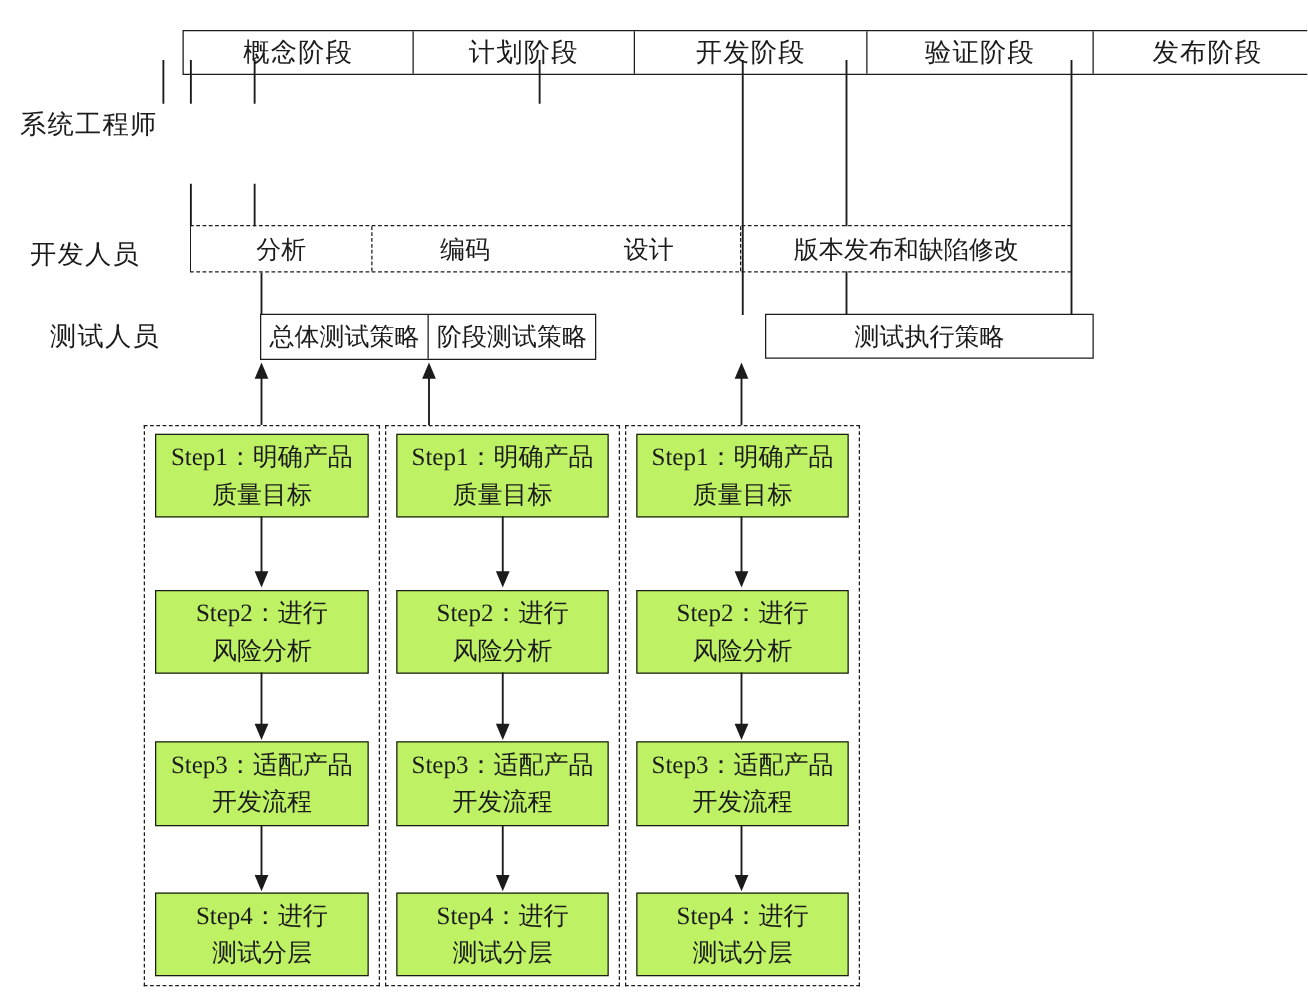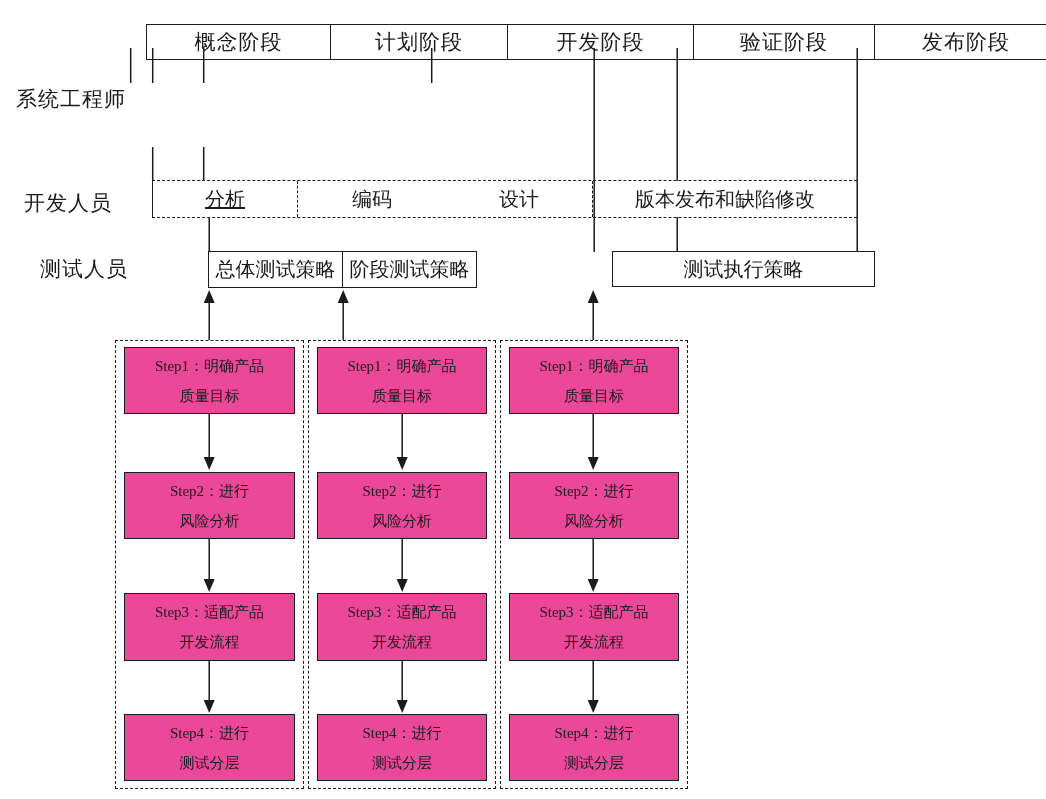--- a/index.html
+++ b/index.html
@@ -27,21 +27,21 @@
   .stratrow{display:flex;border:1.5px solid #1b1b1b;}
   .st1{border-right:1.5px solid #1b1b1b;box-sizing:border-box;font-size:20px;}
   .st2{flex:1;font-size:20px;}
   .execbox{border:1.5px solid #1b1b1b;font-size:20px;}
   
   .flow{border:1.5px dashed #1b1b1b;}
   .stepbox{
     position:absolute;left:8px;right:8px;box-sizing:border-box;
     border:1.5px solid #1b1b1b;display:flex;flex-direction:column;
     align-items:center;justify-content:center;text-align:center;
-    font-size:15px;line-height:30px;background:#ec4899;
+    font-size:20px;line-height:30px;background:#bef264;
   }
   svg.lines{position:absolute;left:0;top:0;pointer-events:none;}
 </style>
 </head>
 <body>
 
 <div id="stage">
 
   <div class="abs label" style="left:16px;top:54px;margin-top:31px;">系统工程师</div>
   <div class="abs label" style="left:24px;top:189px;">开发人员</div>
@@ -50,21 +50,21 @@
   <div class="abs header" style="left:146px;top:12px;width:912px;height:36px;margin-top:12px;">
     <div class="cell hcell" style="width:184px;">概念阶段</div>
     <div class="cell hcell" style="width:177px;">计划阶段</div>
     <div class="cell hcell" style="width:186px;">开发阶段</div>
     <div class="cell hcell" style="width:181px;">验证阶段</div>
     <div class="cell hcell last">发布阶段</div>
   </div>
 
 
   <div class="abs devrow" style="left:152px;top:180px;width:705px;height:38px;">
-    <div class="cell dcell dash-r" style="width:145px;text-decoration:underline;">分析</div>
+    <div class="cell dcell dash-r" style="width:145px;">分析</div>
     <div class="cell dcell" style="width:148px;">编码</div>
     <div class="cell dcell dash-r" style="width:147px;">设计</div>
     <div class="cell dcell" style="flex:1;">版本发布和缺陷修改</div>
   </div>
 
   <div class="abs stratrow" style="left:208px;top:251px;width:269px;height:37px;">
     <div class="cell st1" style="width:134px;">总体测试策略</div>
     <div class="cell st2">阶段测试策略</div>
   </div>
   <div class="abs cell execbox" style="left:594px;top:251px;width:263px;height:36px;margin-left:18px;">测试执行策略</div>

